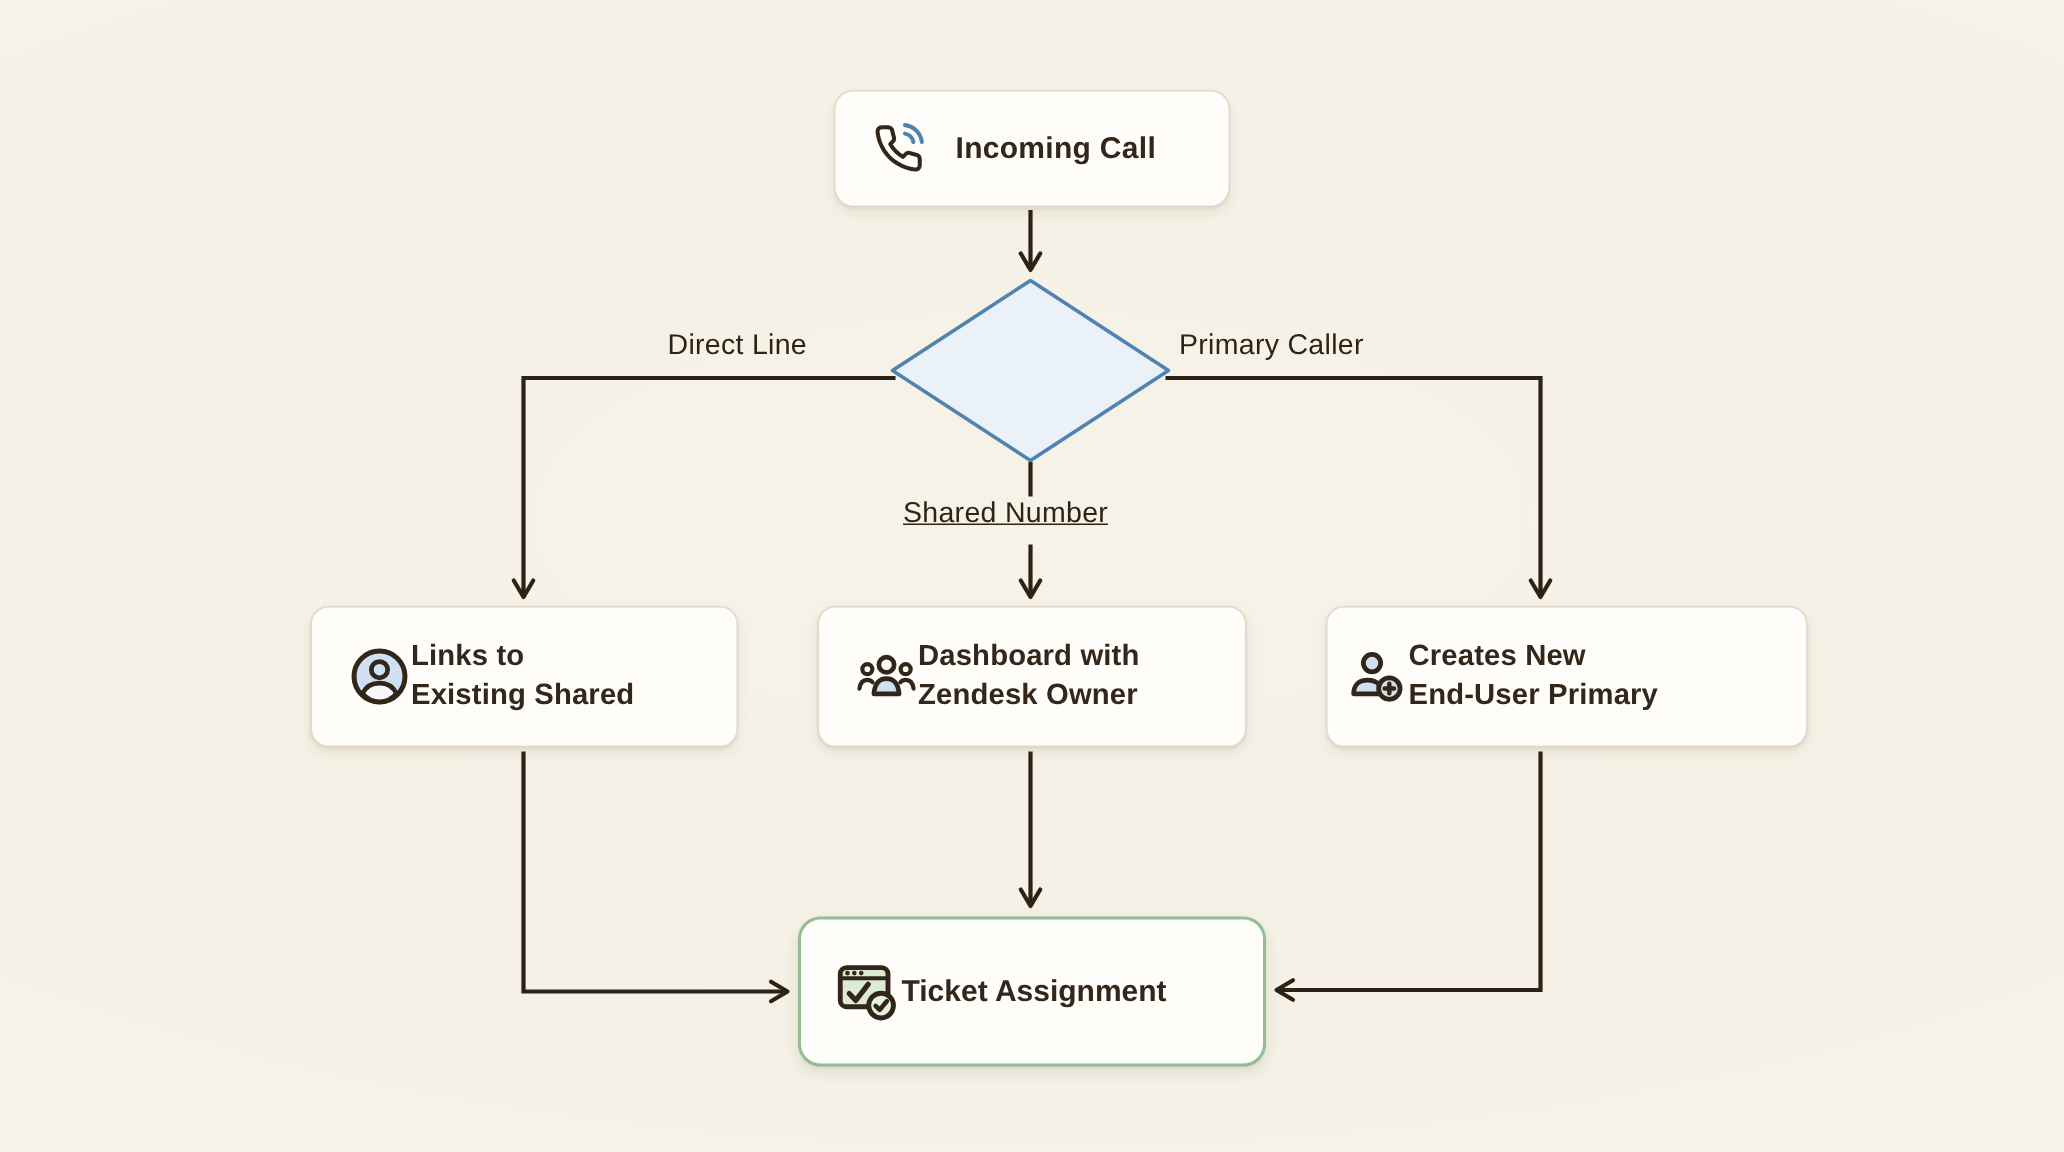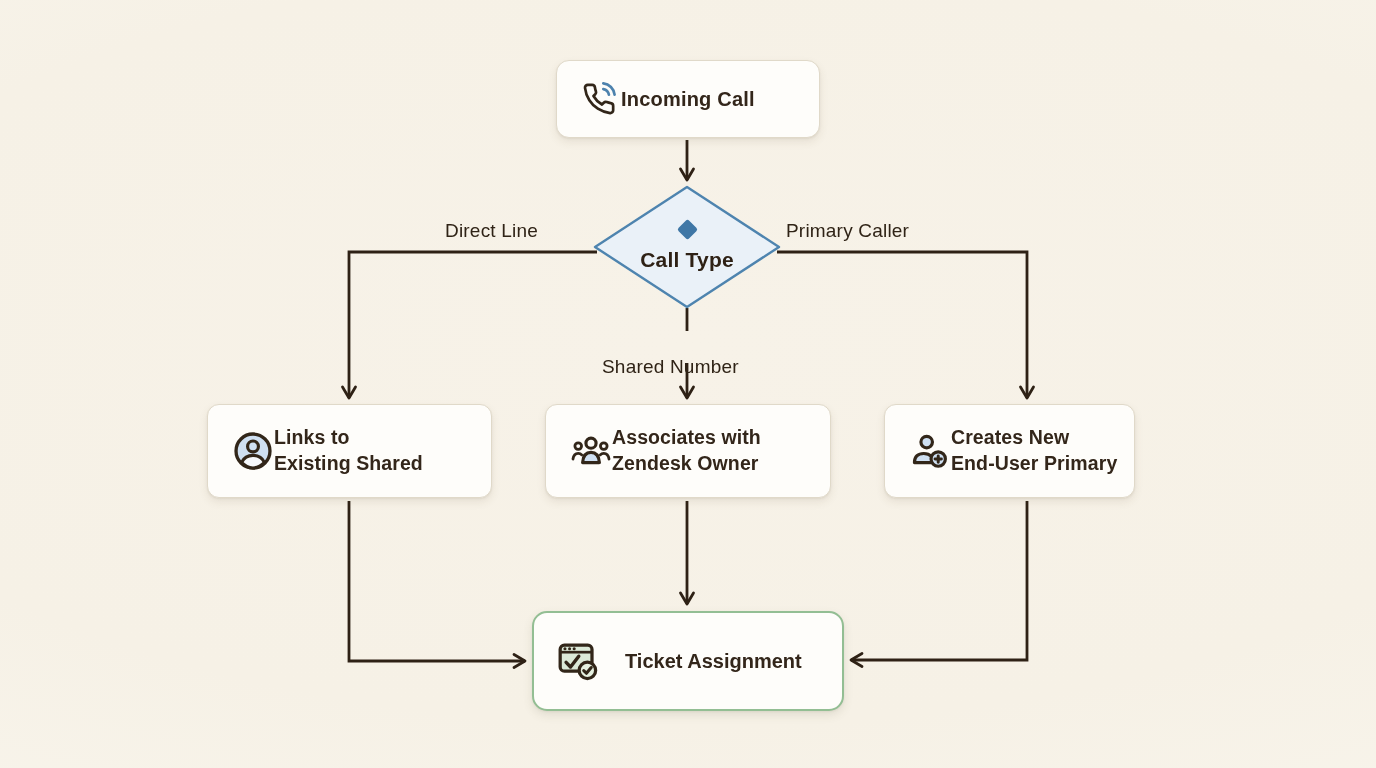--- a/index.html
+++ b/index.html
@@ -44,33 +44,33 @@
   }
   .node-label-two {
     font-size: 19.5px;
     font-weight: bold;
     line-height: 1.32;
     letter-spacing: 0.1px;
   }
   #node-incoming-call {
     left: 556px; top: 60px;
     width: 264px; height: 78px;
-    padding-left: 25px; gap: 5px;
+    padding-left: 25px; gap: 21px;
     border-radius: 13px;
   }
   .process-node { top: 404px; height: 94px; padding-left: 24px; }
   #node-links-existing   { left: 207px; width: 285px; }
   #node-associates-owner { left: 545px; width: 286px; }
-  #node-creates-new      { left: 884px; width: 251px; }
+  #node-creates-new      { left: 884px; width: 321px; padding-left: 12px; }
   #node-ticket-assignment {
     left: 532px; top: 611px;
     width: 312px; height: 100px;
     border: 2.5px solid #93be93;
     border-radius: 15px;
-    padding-left: 21px; gap: 24px;
+    padding-left: 21px; gap: 0;
     box-shadow: 0 4px 10px rgba(95, 95, 60, 0.13), 0 1px 2px rgba(95, 95, 60, 0.08);
   }
   #ticket-line1 { font-size: 20px; font-weight: bold; }
   #ticket-line2 { font-size: 20px; font-weight: normal; }
   .ticket-text { line-height: 1.32; }
   #diamond-content {
     position: absolute;
     left: 595px; top: 187px;
     width: 184px; height: 120px;
     display: flex;
@@ -94,21 +94,21 @@
   }
   .edge-label {
     position: absolute;
     font-size: 19px;
     color: #2f2316;
     width: 170px;
     letter-spacing: 0.2px;
   }
   #label-direct-line   { left: 445px; top: 220px; }
   #label-unknown-caller{ left: 786px; top: 220px; }
-  #label-shared-number { left: 602px; top: 356px; }
+  #label-shared-number { left: 602px; top: 332px; text-decoration: underline; }
 </style>
 </head>
 <body>
 
 <div id="canvas">
 
   <svg id="connectors" viewBox="0 0 1376 768" xmlns="http://www.w3.org/2000/svg">
     <defs>
       <marker id="arrowV" markerUnits="userSpaceOnUse" markerWidth="22" markerHeight="22" viewBox="0 0 22 22" refX="15" refY="11" orient="auto">
         <path d="M4 4.5 L15 11 L4 17.5" fill="none" stroke="#2e2115" stroke-width="2.8" stroke-linecap="round" stroke-linejoin="round"></path>
@@ -145,24 +145,20 @@
     <span class="icon-wrap">
       <svg width="34" height="34" viewBox="0 0 24 24">
         <path d="M22 16.92v3a2 2 0 0 1-2.18 2 19.79 19.79 0 0 1-8.63-3.07 19.5 19.5 0 0 1-6-6 19.79 19.79 0 0 1-3.07-8.67A2 2 0 0 1 4.11 2h3a2 2 0 0 1 2 1.72 12.84 12.84 0 0 0 .7 2.81 2 2 0 0 1-.45 2.11L8.09 9.91a16 16 0 0 0 6 6l1.27-1.27a2 2 0 0 1 2.11-.45 12.84 12.84 0 0 0 2.81.7A2 2 0 0 1 22 16.92z" fill="none" stroke="#322619" stroke-width="1.9" stroke-linecap="round" stroke-linejoin="round"></path>
         <path d="M15.05 5A5 5 0 0 1 19 8.95" fill="none" stroke="#4d82ad" stroke-width="1.9" stroke-linecap="round"></path>
         <path d="M15.05 1A9 9 0 0 1 23 8.94" fill="none" stroke="#4d82ad" stroke-width="1.9" stroke-linecap="round"></path>
       </svg>
     </span>
     <span class="node-label-single">Incoming Call</span>
   </div>
 
-  <div id="diamond-content">
-    <span class="mini-diamond"></span>
-    <span id="diamond-label">Call Type</span>
-  </div>
 
   <div class="edge-label" id="label-direct-line">Direct Line</div>
   <div class="edge-label" id="label-unknown-caller">Primary Caller</div>
   <div class="edge-label" id="label-shared-number">Shared Number</div>
 
   <div class="node process-node" id="node-links-existing">
     <span class="icon-wrap">
       <svg width="42" height="42" viewBox="0 0 24 24">
         <circle cx="12" cy="12" r="9.7" fill="#cfe0f2" stroke="#322619" stroke-width="1.9"></circle>
         <path d="M5.5 18.5 C6.9 15.6 9.3 14.5 12 14.5 C14.7 14.5 17.1 15.6 18.5 18.5 C16.8 20.5 14.5 21.7 12 21.7 C9.5 21.7 7.2 20.5 5.5 18.5 Z" fill="#f7f9fc" stroke="#322619" stroke-width="1.8" stroke-linejoin="round"></path>
@@ -180,21 +176,21 @@
       <svg width="42" height="42" viewBox="0 0 24 24">
         <circle cx="4.7" cy="9.2" r="1.9" fill="none" stroke="#322619" stroke-width="1.6"></circle>
         <circle cx="19.3" cy="9.2" r="1.9" fill="none" stroke="#322619" stroke-width="1.6"></circle>
         <path d="M1.7 16.6 C2 14.4 3.1 13.3 4.7 13.3 C5.5 13.3 6.2 13.6 6.7 14.2" fill="none" stroke="#322619" stroke-width="1.6" stroke-linecap="round"></path>
         <path d="M22.3 16.6 C22 14.4 20.9 13.3 19.3 13.3 C18.5 13.3 17.8 13.6 17.3 14.2" fill="none" stroke="#322619" stroke-width="1.6" stroke-linecap="round"></path>
         <path d="M7.2 18.6 C7.5 14.6 9.4 12.8 12 12.8 C14.6 12.8 16.5 14.6 16.8 18.6 Z" fill="#cfe0f2" stroke="#322619" stroke-width="1.8" stroke-linejoin="round"></path>
         <circle cx="12" cy="7.5" r="2.9" fill="#fdfcf9" stroke="#322619" stroke-width="1.8"></circle>
       </svg>
     </span>
     <span class="node-label-two">
-      <span>Associates with</span><br>
+      <span>Dashboard with</span><br>
       <span>Zendesk Owner</span>
     </span>
   </div>
 
   <div class="node process-node" id="node-creates-new">
     <span class="icon-wrap">
       <svg width="42" height="42" viewBox="0 0 24 24">
         <path d="M3.1 18.6 C3.1 15.2 5.2 13.4 8.4 13.4 C10.3 13.4 11.8 14 12.9 15.1 L12.9 18.6 Z" fill="#cfe0f2" stroke="#322619" stroke-width="1.8" stroke-linejoin="round"></path>
         <circle cx="10.1" cy="6.9" r="3.3" fill="#cfe0f2" stroke="#322619" stroke-width="1.8"></circle>
         <circle cx="16.7" cy="16.6" r="4.1" fill="#cfe0f2" stroke="#322619" stroke-width="1.8"></circle>

